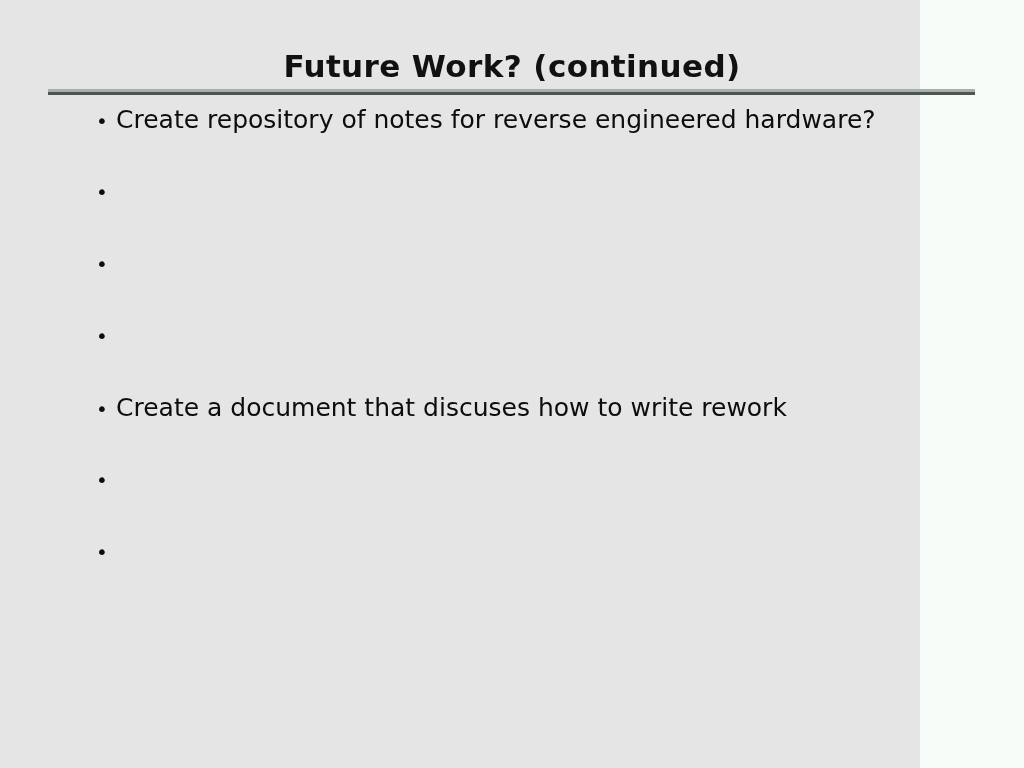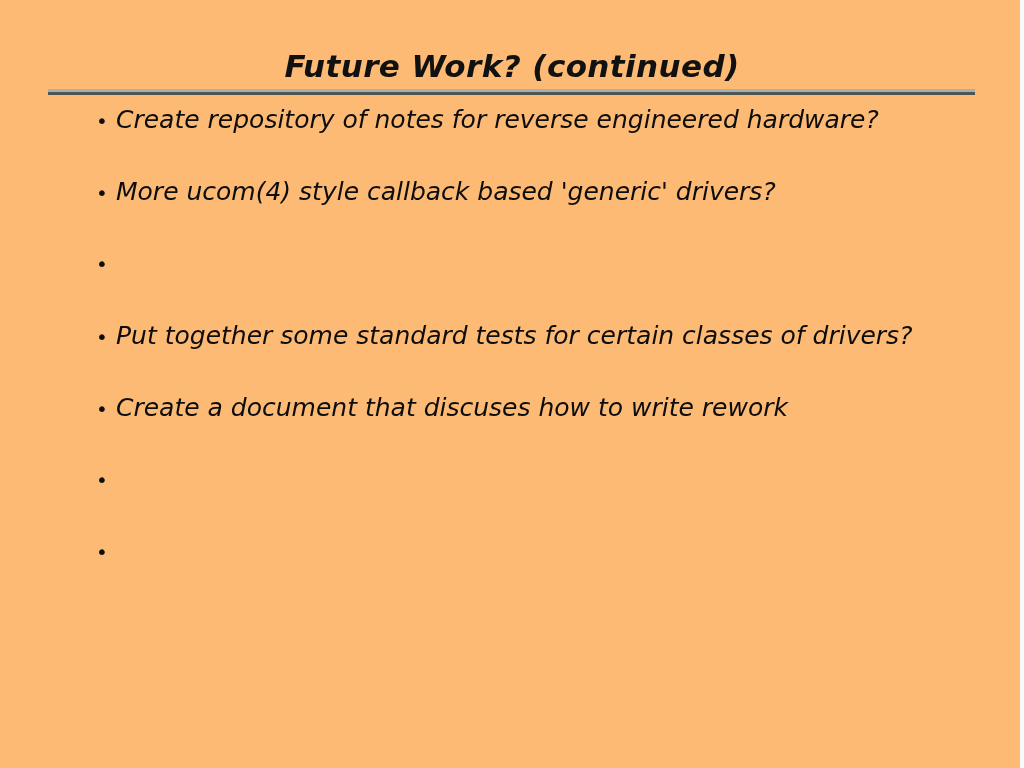--- a/index.html
+++ b/index.html
@@ -10,25 +10,24 @@
   body {
     width: 1024px;
     height: 768px;
     background: #f7fbf7;
     font-family: "DejaVu Sans", "Liberation Sans", sans-serif;
     overflow: hidden;
   }
 
   .slide {
     position: relative;
-    width: 1020px;
+    width: 920px;
     height: 768px;
-    background: #fdba74;
+    background: #e5e5e5;
     box-sizing: border-box;
-    font-style: italic;
   }
 
   
   .slide-title {
     position: absolute;
     top: 46px;
     left: 0;
     width: 1024px;
     text-align: center;
     font-size: 31px;
@@ -112,30 +111,28 @@
 
   <ul class="bullet-list">
 
     <li class="bullet-item">
       <span class="bullet-marker">•</span>
       <span class="bullet-text">Create repository of notes for reverse engineered hardware?</span>
     </li>
 
     <li class="bullet-item">
       <span class="bullet-marker">•</span>
-      <span class="bullet-text">More ucom(4) style callback based 'generic' drivers?</span>
     </li>
 
     <li class="bullet-item">
       <span class="bullet-marker">•</span>
     </li>
 
     <li class="bullet-item">
       <span class="bullet-marker">•</span>
-      <span class="bullet-text">Put together some standard tests for certain classes of drivers?</span>
     </li>
 
     <li class="bullet-item">
       <span class="bullet-marker">•</span>
       <span class="bullet-text">Create a document that discuses how to write rework</span>
     </li>
 
     <li class="bullet-item">
       <span class="bullet-marker">•</span>
     </li>

